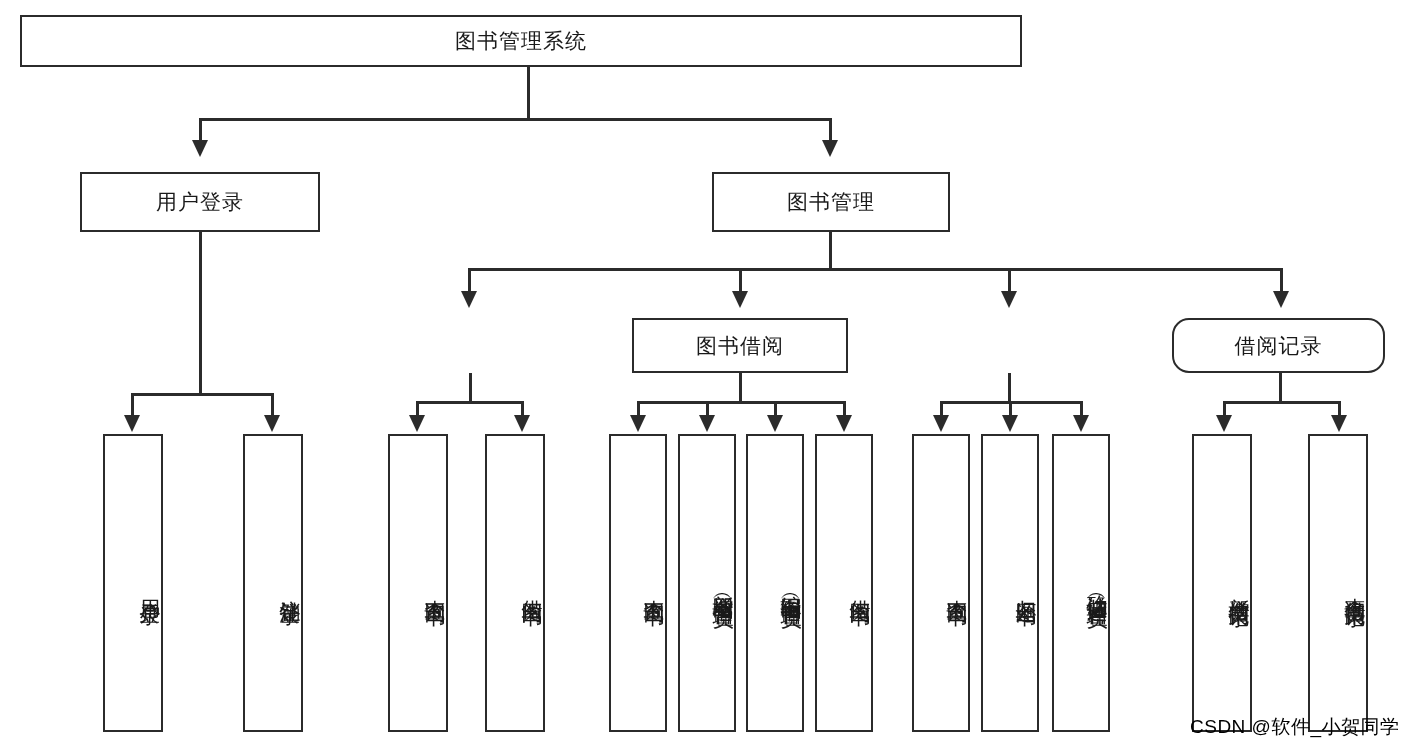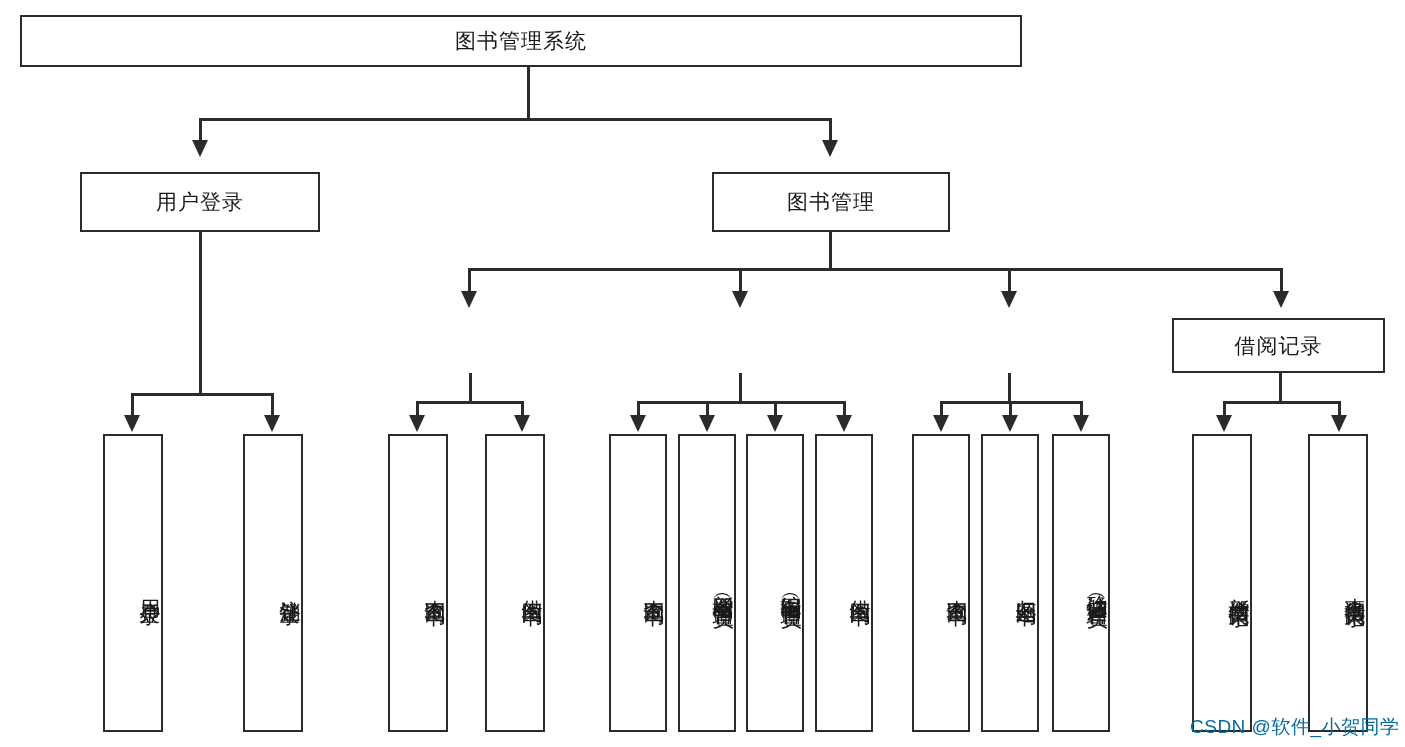--- a/index.html
+++ b/index.html
@@ -55,21 +55,21 @@
   .arrow {
     position: absolute;
     width: 0;
     height: 0;
     border-left: 8px solid transparent;
     border-right: 8px solid transparent;
     border-top: 17px solid #2b2b2b;
   }
   #watermark {
     position: absolute;
-    color: #0369a1;
+    color: #000000;
     font-size: 19px;
     letter-spacing: 0.5px;
     white-space: nowrap;
   }
 </style>
 </head>
 <body>
 
 <div id="canvas">
 
@@ -103,21 +103,24 @@
   <div class="seg h" style="left:468px; top:268px; width:814px; height:2.5px;"></div>
   <div class="seg v" style="left:468px; top:268px; width:2.5px; height:28px;"></div>
   <div class="arrow" style="left:461px; top:291px;"></div>
   <div class="seg v" style="left:739px; top:268px; width:2.5px; height:28px;"></div>
   <div class="arrow" style="left:732px; top:291px;"></div>
   <div class="seg v" style="left:1008px; top:268px; width:2.5px; height:28px;"></div>
   <div class="arrow" style="left:1001px; top:291px;"></div>
   <div class="seg v" style="left:1280px; top:268px; width:2.5px; height:28px;"></div>
   <div class="arrow" style="left:1273px; top:291px;"></div>
 
-  <div class="node horiz" style="left:1172px; top:318px; width:213px; height:55px;">
+  <div class="node horiz" style="left:632px; top:318px; width:216px; height:55px;">
+    <span class="lbl">图书借阅</span>
+  </div>
+  <div class="node horiz" style="left:1172px; top:318px; width:213px; height:55px;border-radius:17px;">
     <span class="lbl">借阅记录</span>
   </div>
 
   <div class="seg v" style="left:469px; top:373px; width:2.5px; height:30px;"></div>
   <div class="seg h" style="left:416px; top:401px; width:107px; height:2.5px;"></div>
   <div class="seg v" style="left:416px; top:401px; width:2.5px; height:19px;"></div>
   <div class="arrow" style="left:409px; top:415px;"></div>
   <div class="seg v" style="left:521px; top:401px; width:2.5px; height:19px;"></div>
   <div class="arrow" style="left:514px; top:415px;"></div>
 

